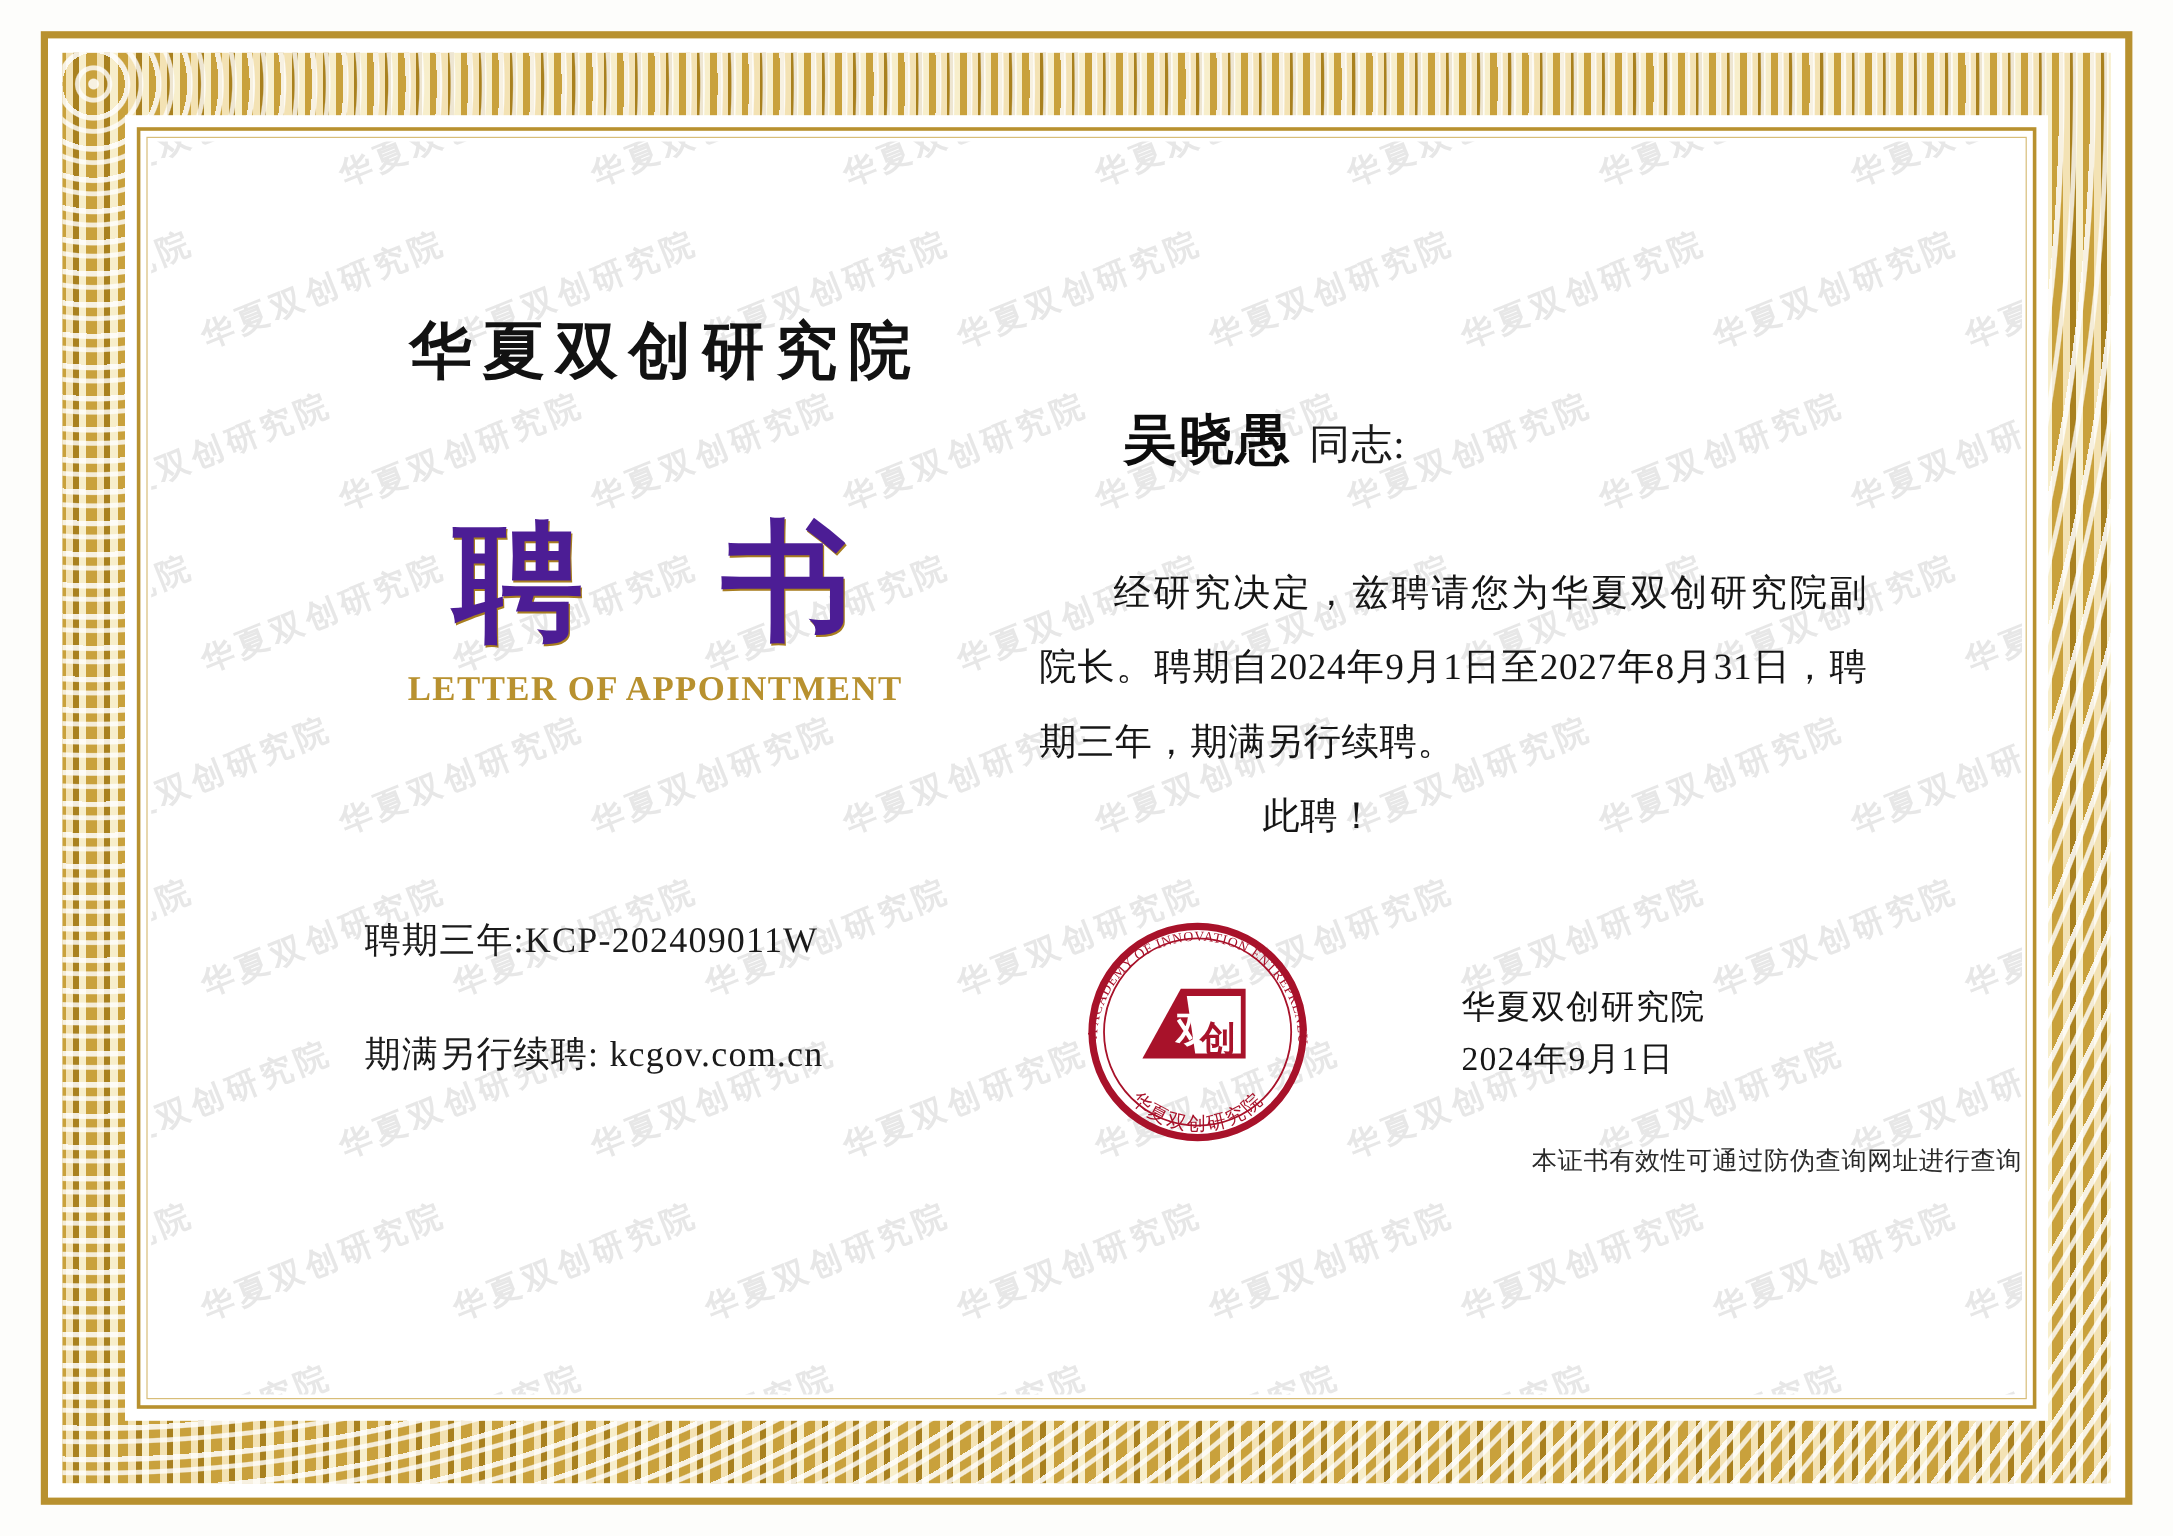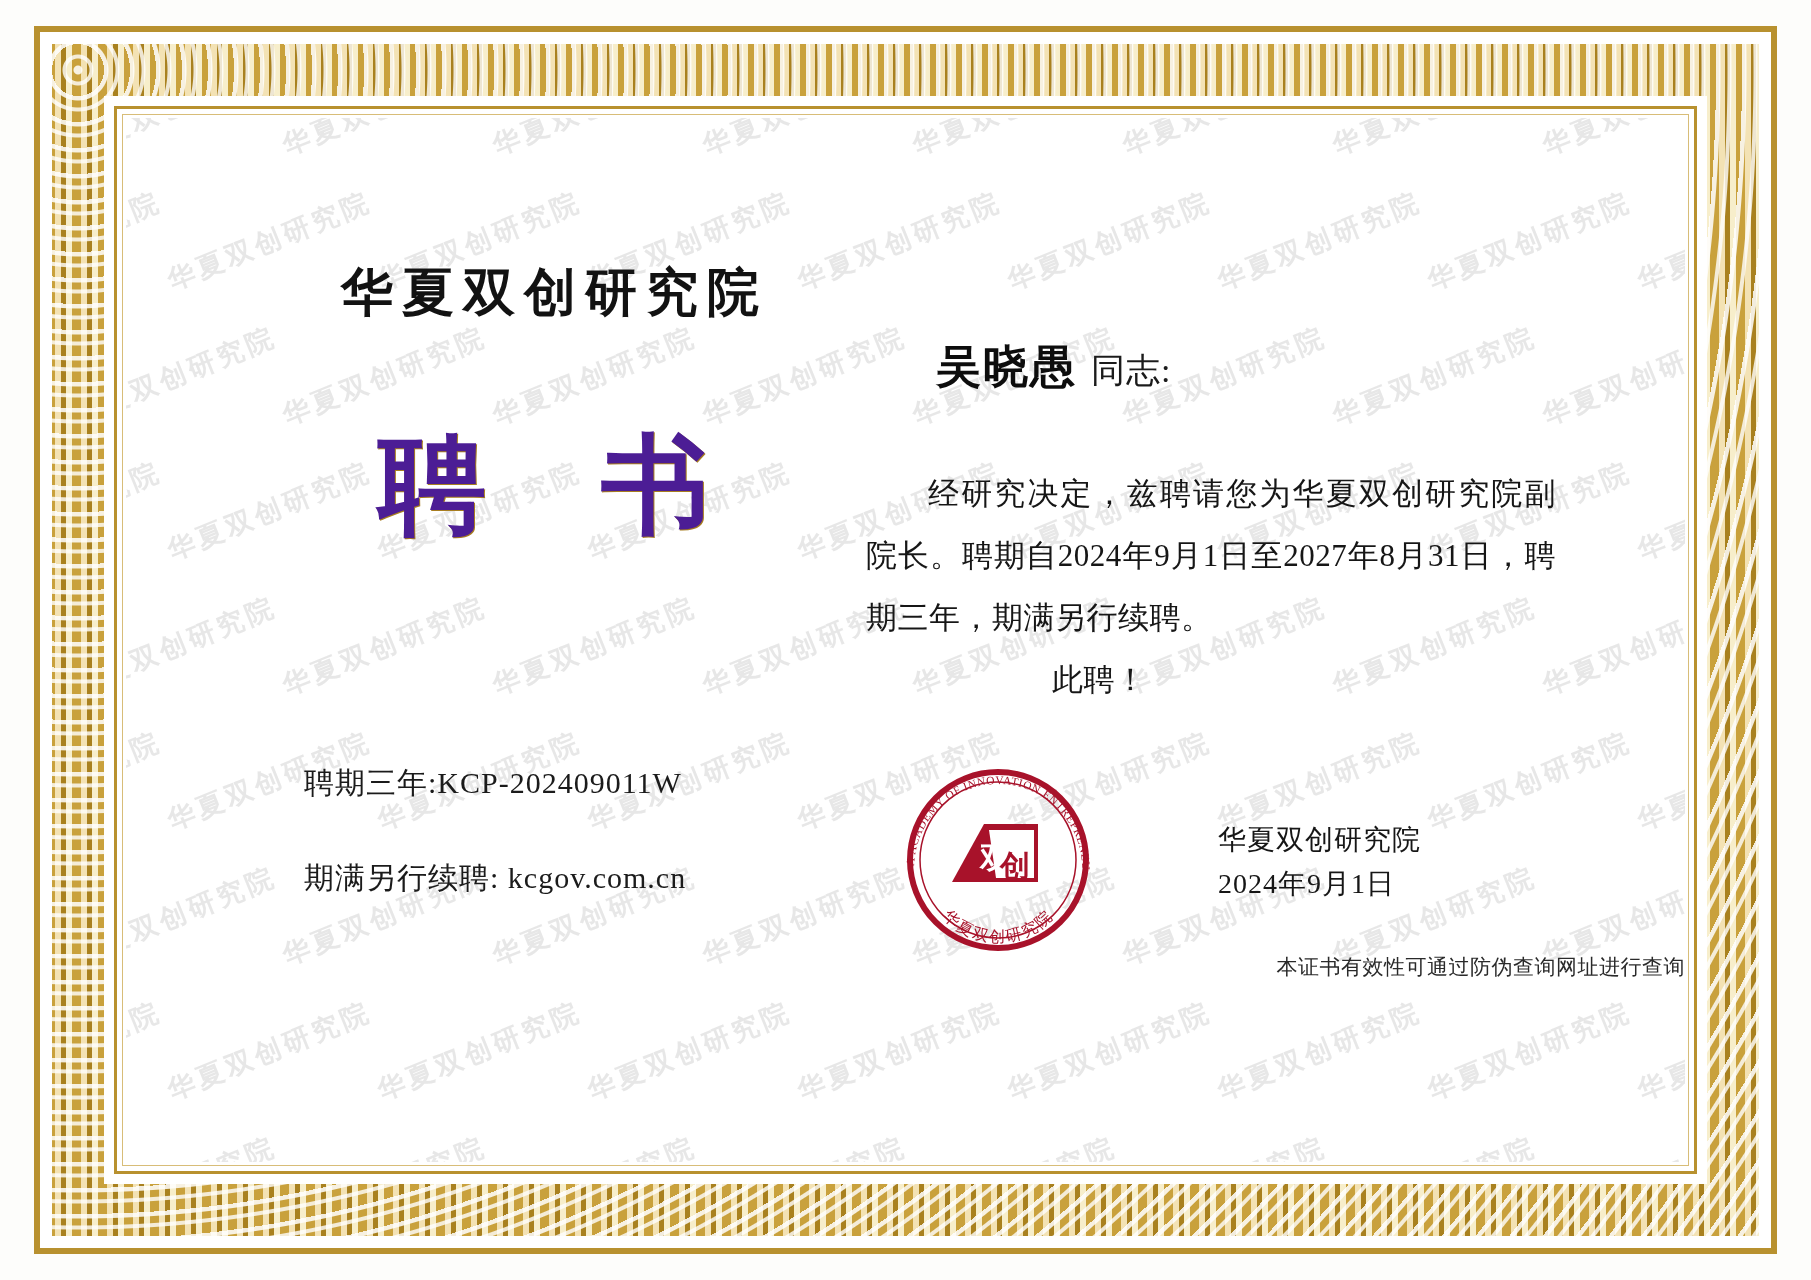--- a/index.html
+++ b/index.html
@@ -333,20 +333,21 @@
         <div class="wm-item" style="left: 990px; top: 1050px;">华夏双创研究院</div>
         <div class="wm-item" style="left: 1200px; top: 1050px;">华夏双创研究院</div>
         <div class="wm-item" style="left: 1410px; top: 1050px;">华夏双创研究院</div>
       </div>
 
     <div class="content">
 
       <div class="org-name">华夏双创研究院</div>
 
       <div class="title-main">聘 书</div>
+      <div class="title-en">LETTER OF APPOINTMENT</div>
 
       <div class="cert-no">
         <span>聘期三年:</span><span>KCP-202409011W</span>
       </div>
 
       <div class="query-url">
         <span>期满另行续聘:</span>
         <span>kcgov.com.cn</span>
       </div>
 

